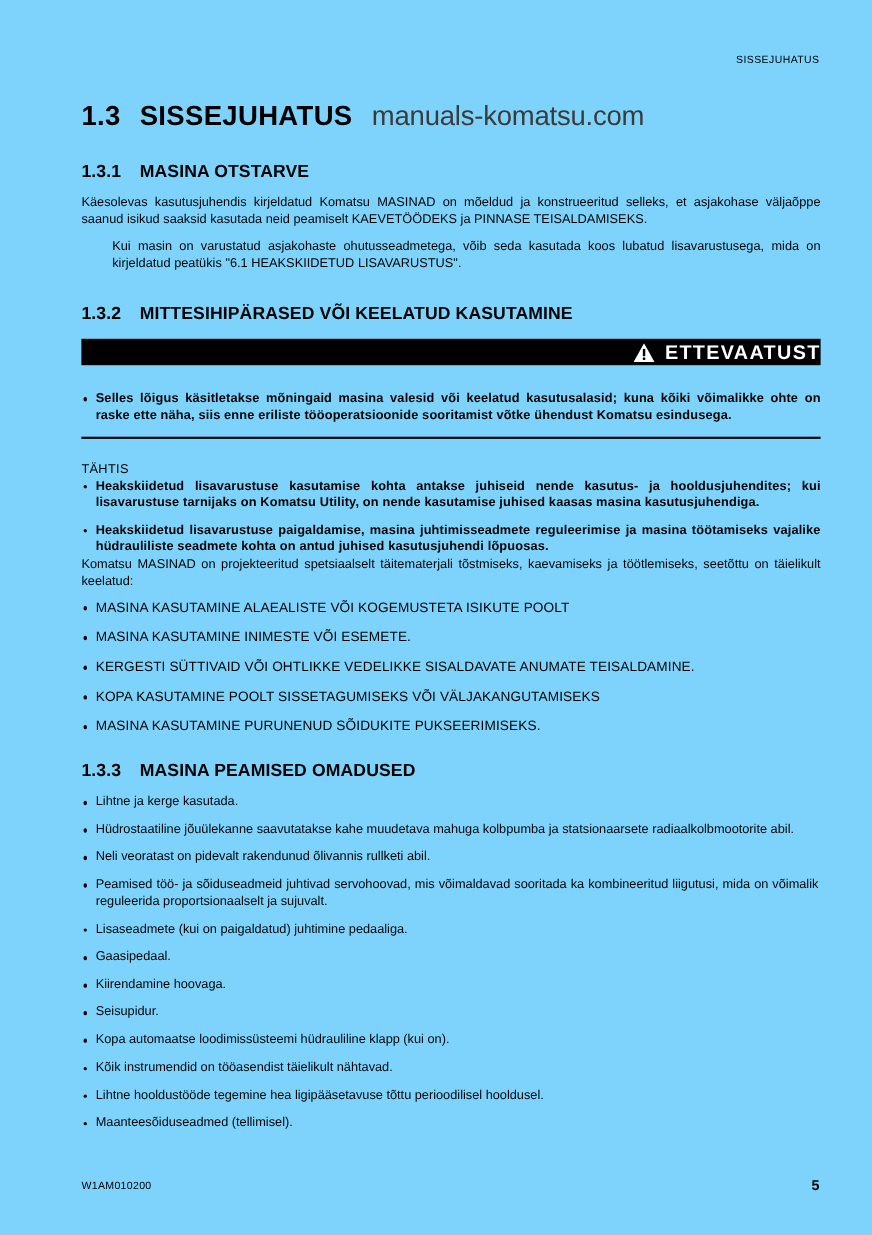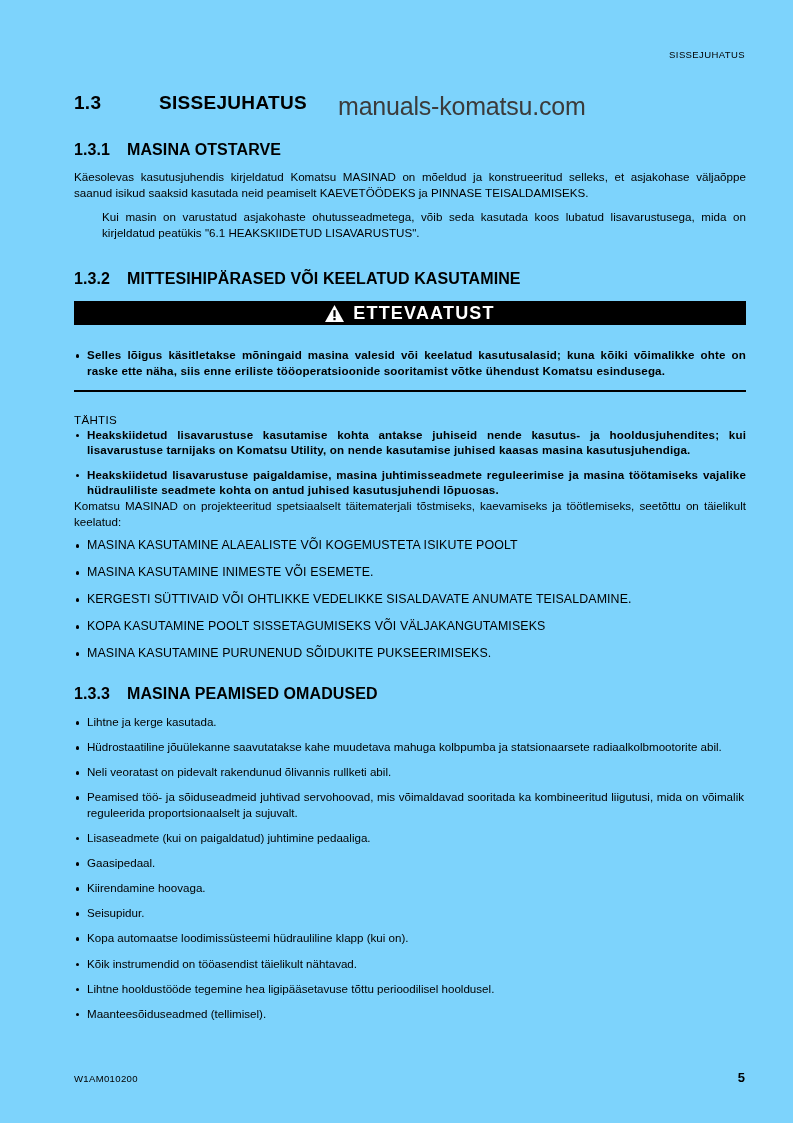--- a/index.html
+++ b/index.html
@@ -46,27 +46,26 @@
     top: 92px;
     font-size: 25px;
     color: #3b3b3b;
     font-weight: 400;
     letter-spacing: -0.2px;
     white-space: nowrap;
   }
 
   
   .h1 {
-    font-size: 19px;
+    font-size: 25px;
     font-weight: bold;
     letter-spacing: 0.3px;
     margin: 0 0 27px 0;
     display: flex;
     white-space: nowrap;
-    gap: 32px;
   }
   .h1 .num { width: 53px; flex: none; }
 
   .h2 {
     font-size: 16px;
     font-weight: bold;
     letter-spacing: 0.1px;
     margin: 0 0 10px 0;
     display: flex;
     white-space: nowrap;
@@ -87,21 +86,21 @@
   p.body.last { margin-bottom: 0; }
   p.intro-para { margin-bottom: 11px; margin-left: 28px; }
 
   
   .warning-block { margin-top: 0; }
   .warning-bar {
     background: #000000;
     height: 24px;
     display: flex;
     align-items: center;
-    justify-content: center;
+    justify-content: flex-end;
     gap: 9px;
   }
   .warning-bar .tri {
     display: block;
     width: 19px;
     height: 17px;
     position: relative;
     flex: none;
   }
   .warning-bar .tri svg { display: block; }

